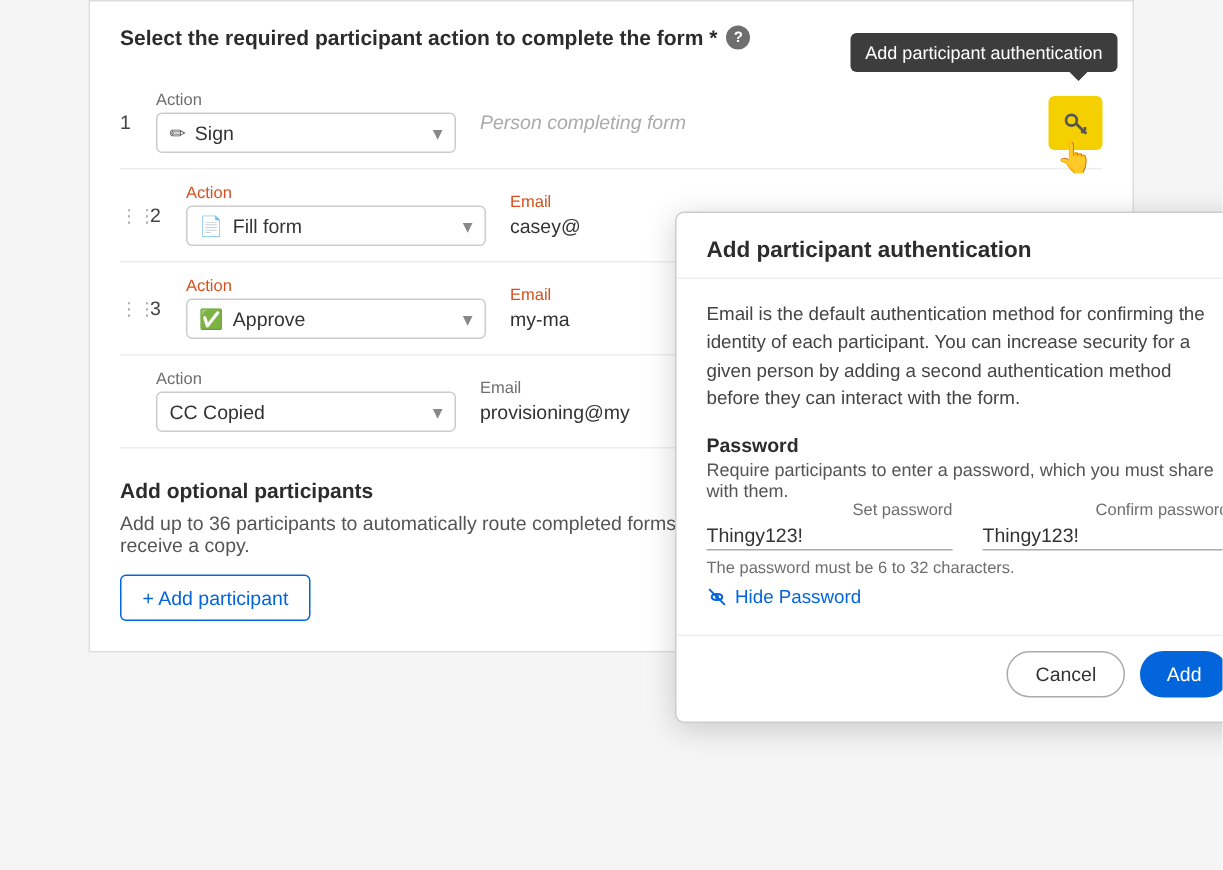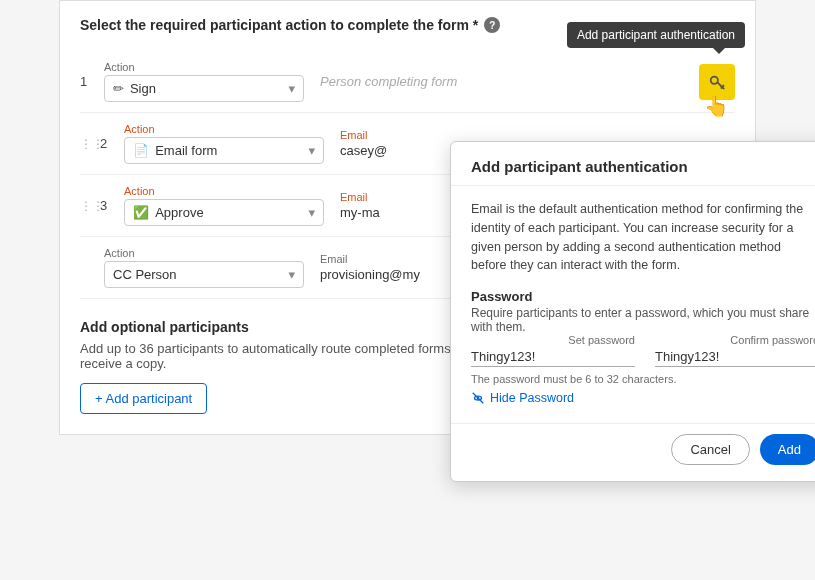--- a/index.html
+++ b/index.html
@@ -342,21 +342,21 @@
     </div>
   </div>
 
   <div class="participant-row">
     <span class="drag-handle">⋮⋮</span>
     <span class="row-number">2</span>
     <div class="field-group">
       <span class="field-label orange">Action</span>
       <div class="action-select">
         <span class="action-icon">📄</span>
-        <span>Email form</span>
+        <span>Fill form</span>
         <span class="chevron">▾</span>
       </div>
     </div>
     <div class="email-field">
       <span class="field-label orange">Email</span>
       <span class="email-value">casey@</span>
     </div>
   </div>
 
   <div class="participant-row">
@@ -374,21 +374,21 @@
       <span class="field-label orange">Email</span>
       <span class="email-value">my-ma</span>
     </div>
   </div>
 
   <div class="cc-row">
     <span class="row-spacer"></span>
     <div class="field-group">
       <span class="field-label">Action</span>
       <div class="action-select">
-        <span>CC Person</span>
+        <span>CC Copied</span>
         <span class="chevron">▾</span>
       </div>
     </div>
     <div class="email-field">
       <span class="field-label">Email</span>
       <span class="email-value">provisioning@my</span>
     </div>
   </div>
 
   <div class="optional-section">

